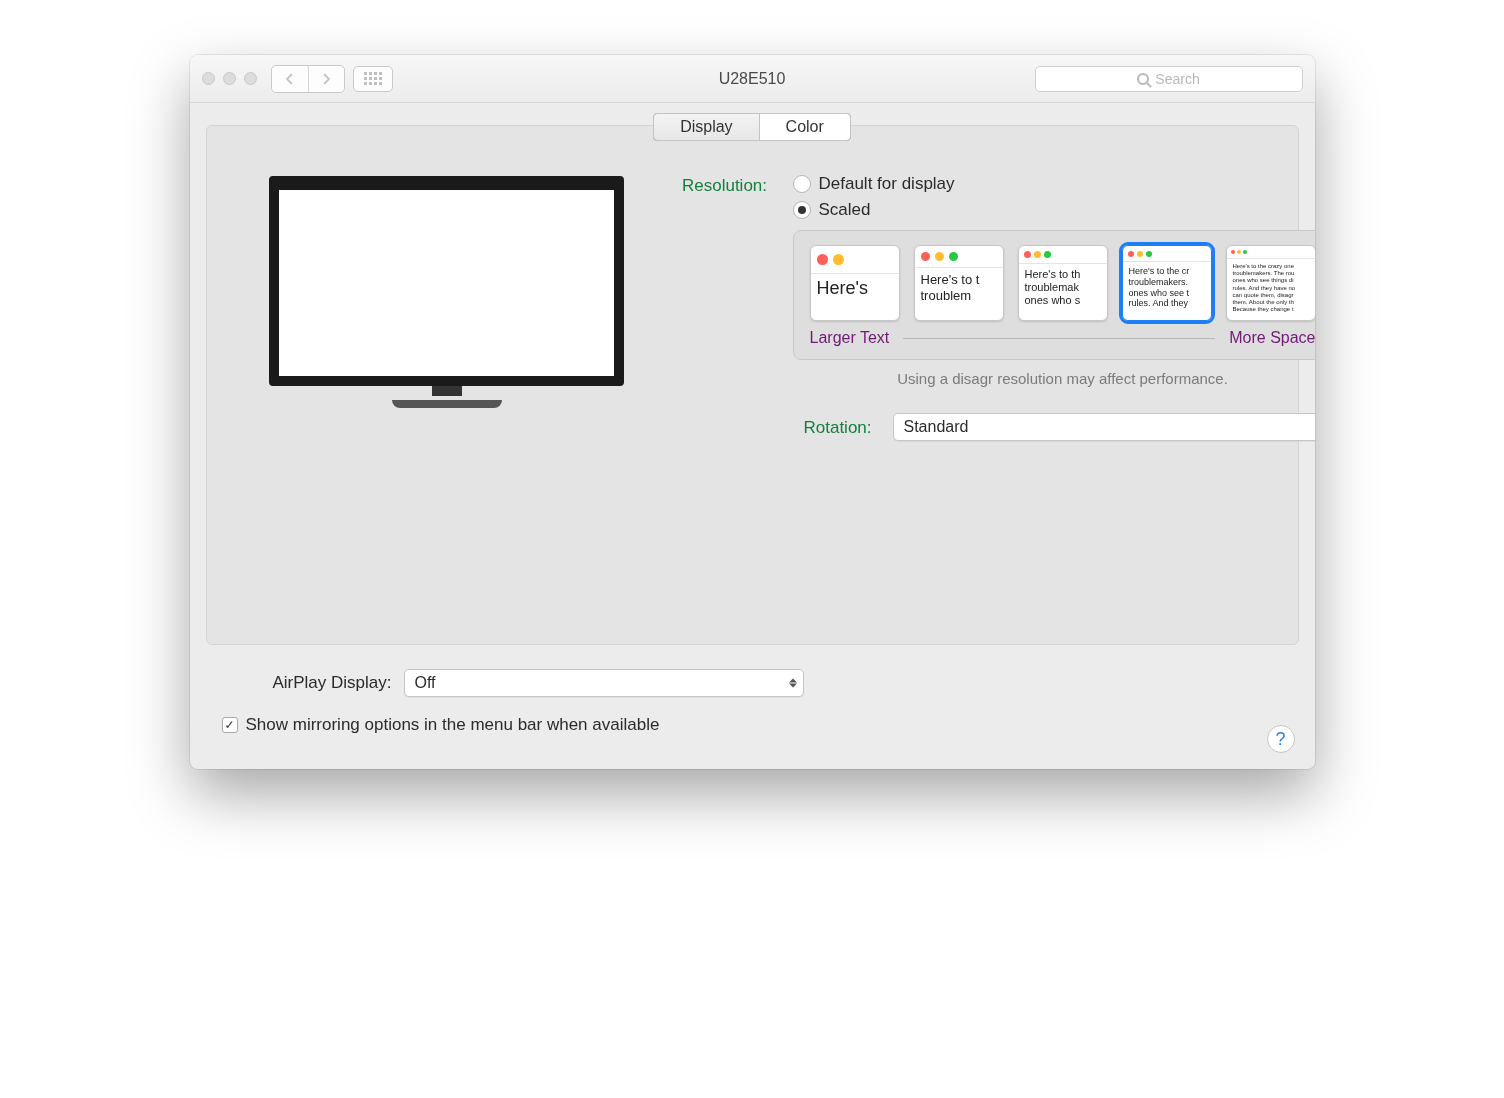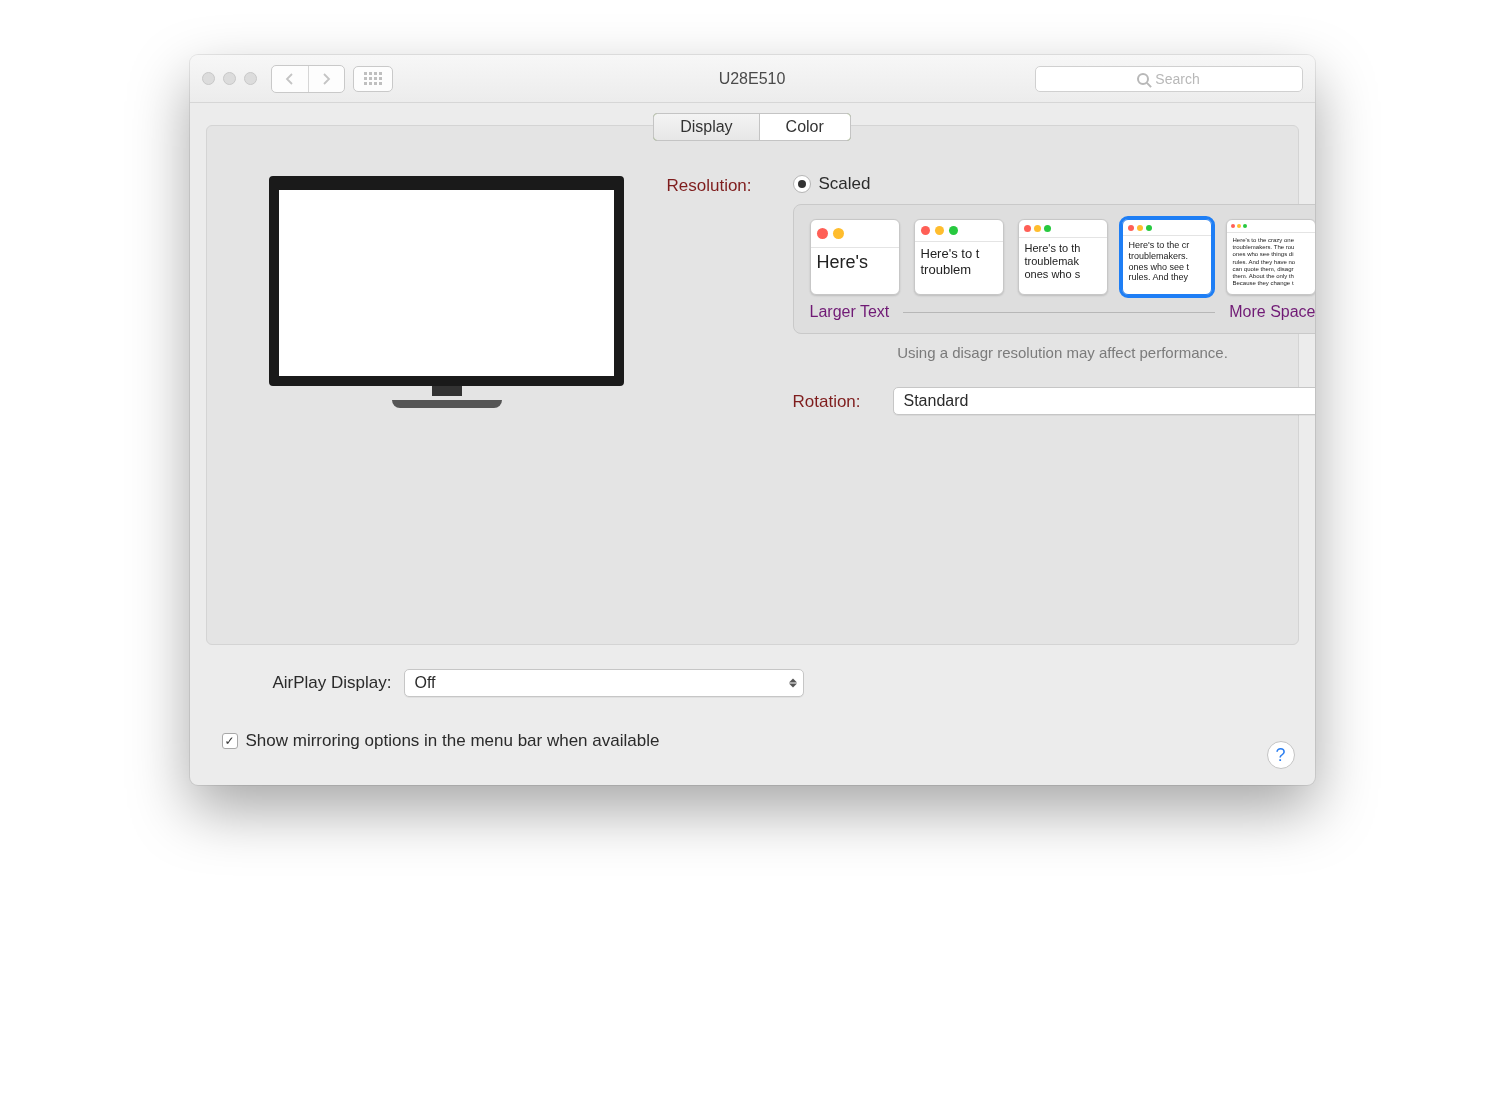--- a/index.html
+++ b/index.html
@@ -125,21 +125,21 @@
     border: 10px solid #1a1a1a;
     border-top-width: 14px;
     border-radius: 4px;
     position: relative;
   }
   .monitor-stand { width: 110px; height: 8px; background: #555; border-radius: 0 0 50px 50px; margin-top: 4px;}
   .monitor-neck { width: 30px; height: 12px; background:#333; margin-top:-2px; }
 
   .settings { flex: 1; padding-top: 8px; }
   .row { display: flex; align-items: flex-start; margin-bottom: 16px; }
-  .row-label { width: 126px; text-align: left; padding-right: 10px; font-size: 17px; color: #7f1d1d; padding-top: 2px;}
+  .row-label { width: 126px; text-align: center; padding-right: 10px; font-size: 17px; color: #15803d; padding-top: 2px;}
   .row-content { flex: 1; }
   .radio-line { display:flex; align-items:center; gap:8px; font-size:17px; color:#2b2b2b; margin-bottom:6px; }
   .radio {
     width:18px; height:18px; border-radius:50%; border:1px solid #b5b5b5; background:#fff;
     display:inline-flex; align-items:center; justify-content:center;
   }
   .radio.checked::after { content:""; width:8px; height:8px; border-radius:50%; background:#333; }
 
   .scale-box {
     margin-top: 10px;
@@ -180,21 +180,21 @@
   }
   .chev::before, .chev::after {
     content:""; width:0; height:0; border-left:4px solid transparent; border-right:4px solid transparent;
   }
   .chev::before { border-bottom:4px solid #555; }
   .chev::after  { border-top:4px solid #555; }
 
   .bottom {
     padding: 24px 16px 18px;
   }
-  .bottom-row { display:flex; align-items:center; gap:12px; margin-bottom:34px; }
+  .bottom-row { display:flex; align-items:center; gap:12px; margin-bottom:18px; }
   .bottom-label { font-size:17px; color:#2b2b2b; width: 170px; text-align:right; }
   .bottom .select { width: 400px; }
   .check-row { display:flex; align-items:center; gap:8px; font-size:17px; color:#2b2b2b; }
   .checkbox {
     width:16px; height:16px; border:1px solid #a8a8a8; border-radius:3px; background:#fff;
     display:inline-flex; align-items:center; justify-content:center; font-size:12px; color:#333;
   }
   .help {
     position:absolute; right: 20px; bottom: 16px;
     width: 28px; height:28px; border-radius:50%;
@@ -261,20 +261,24 @@
       <div class="monitor-wrap">
         <div class="monitor"></div>
         <div class="monitor-neck"></div>
         <div class="monitor-stand"></div>
       </div>
 
       <div class="settings">
         <div class="row">
           <div class="row-label">Resolution:</div>
           <div class="row-content">
+            <div class="radio-line">
+              <span class="radio"></span>
+              <span>Default for display</span>
+            </div>
             <div class="radio-line">
               <span class="radio checked"></span>
               <span>Scaled</span>
             </div>
 
             <div class="scale-box">
               <div class="thumbs" id="thumbs">
                   <div class="thumb">
                     <div class="thumb-bar " style="height: 28px;">
                       <span class="dot r" style="width: 11px; height: 11px;"></span>

